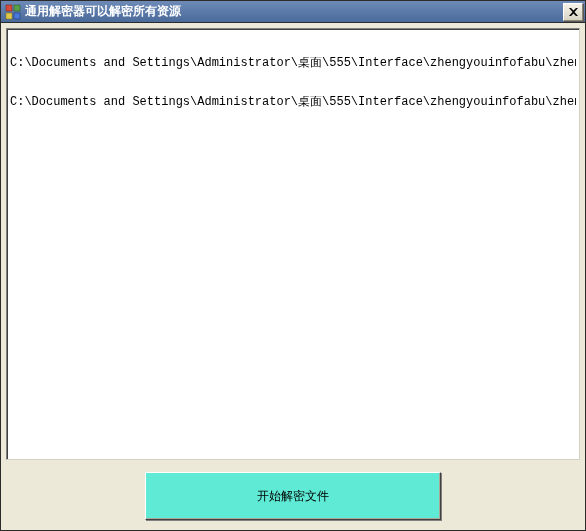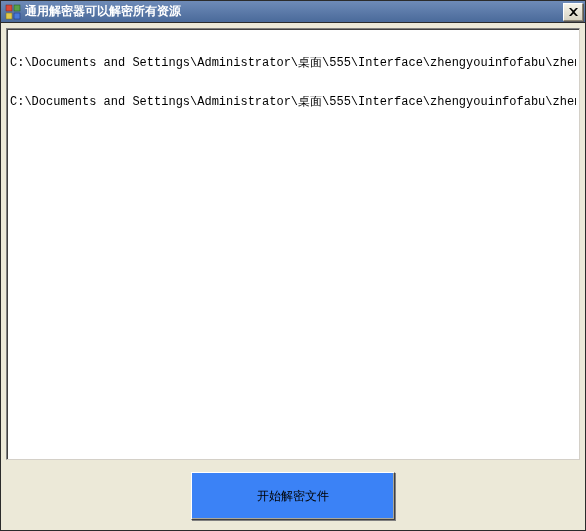--- a/index.html
+++ b/index.html
@@ -98,23 +98,23 @@
       overflow: hidden;
     }
     .bottom-area {
       flex: 1;
       display: flex;
       align-items: center;
       justify-content: center;
       padding-top: 8px;
     }
     .action-btn {
-      width: 204px;
+      width: 296px;
       height: 48px;
-      background: #3b82f6;
+      background: #5eead4;
       border: 1px solid #404040;
       border-top: 1px solid #ffffff;
       border-left: 1px solid #ffffff;
       box-shadow: 1px 1px 0 #808080, inset -1px -1px 0 #aca899;
       font-family: "SimSun", "宋体", sans-serif;
       font-size: 12px;
       color: #000000;
       cursor: pointer;
       display: flex;
       align-items: center;

